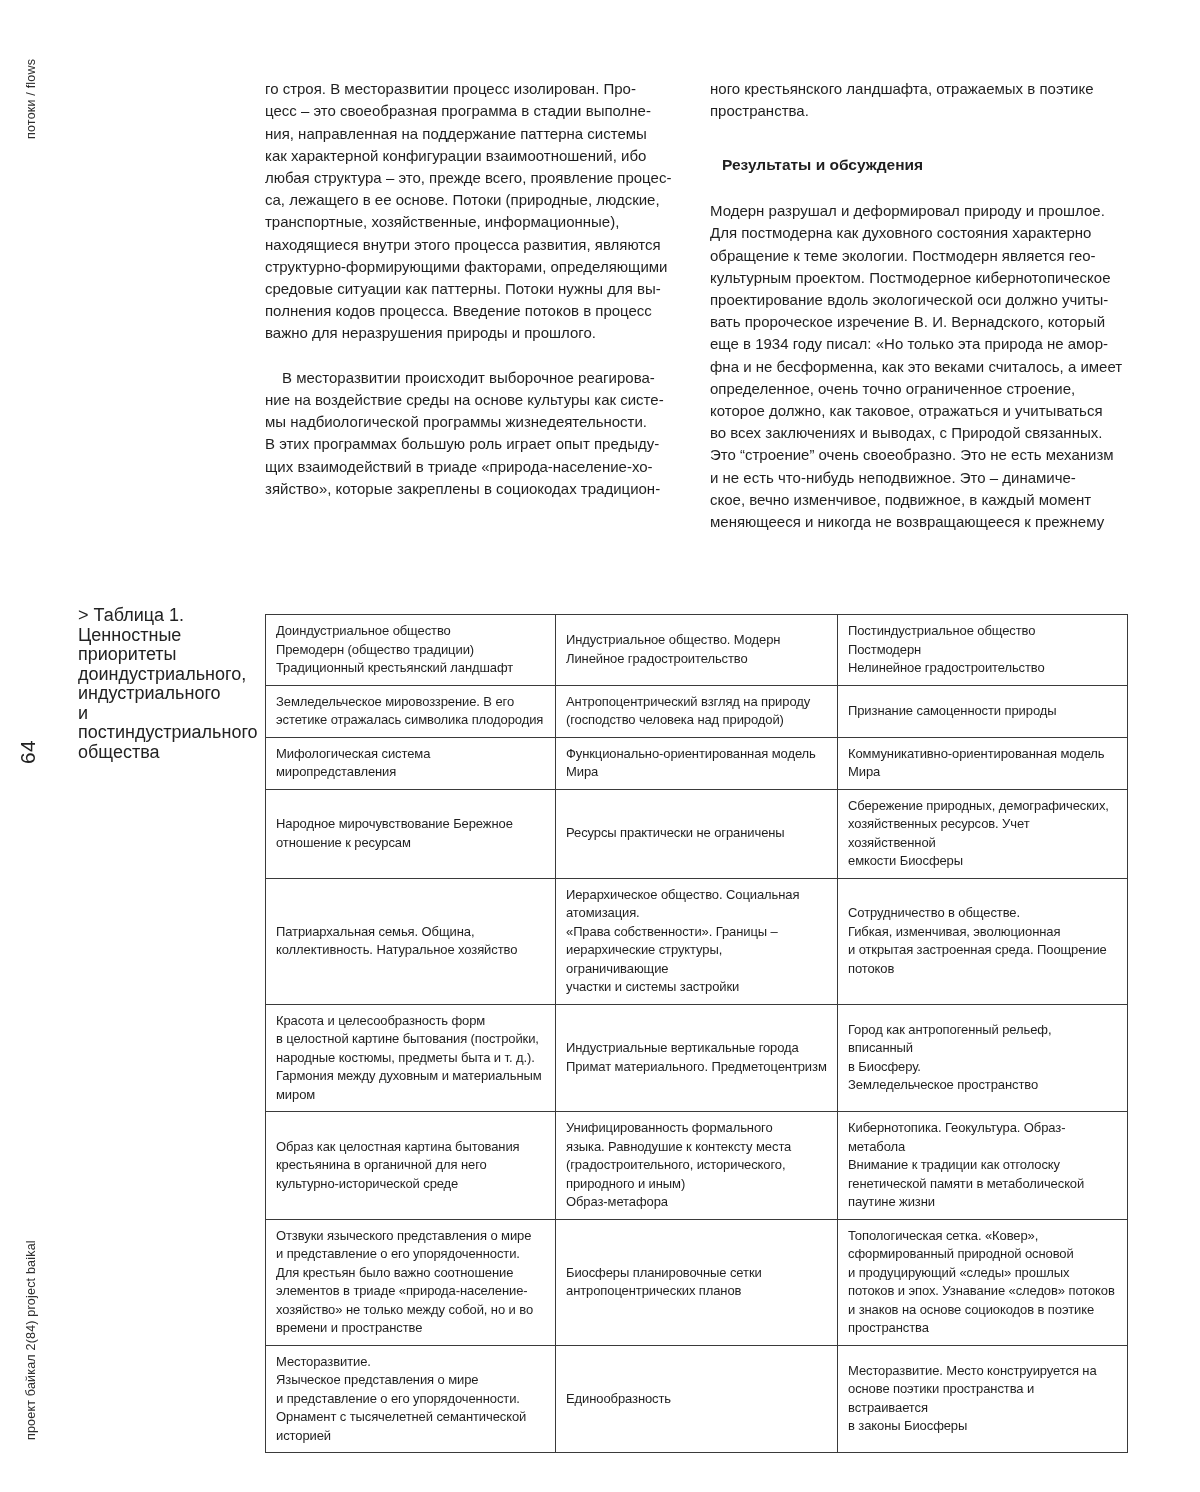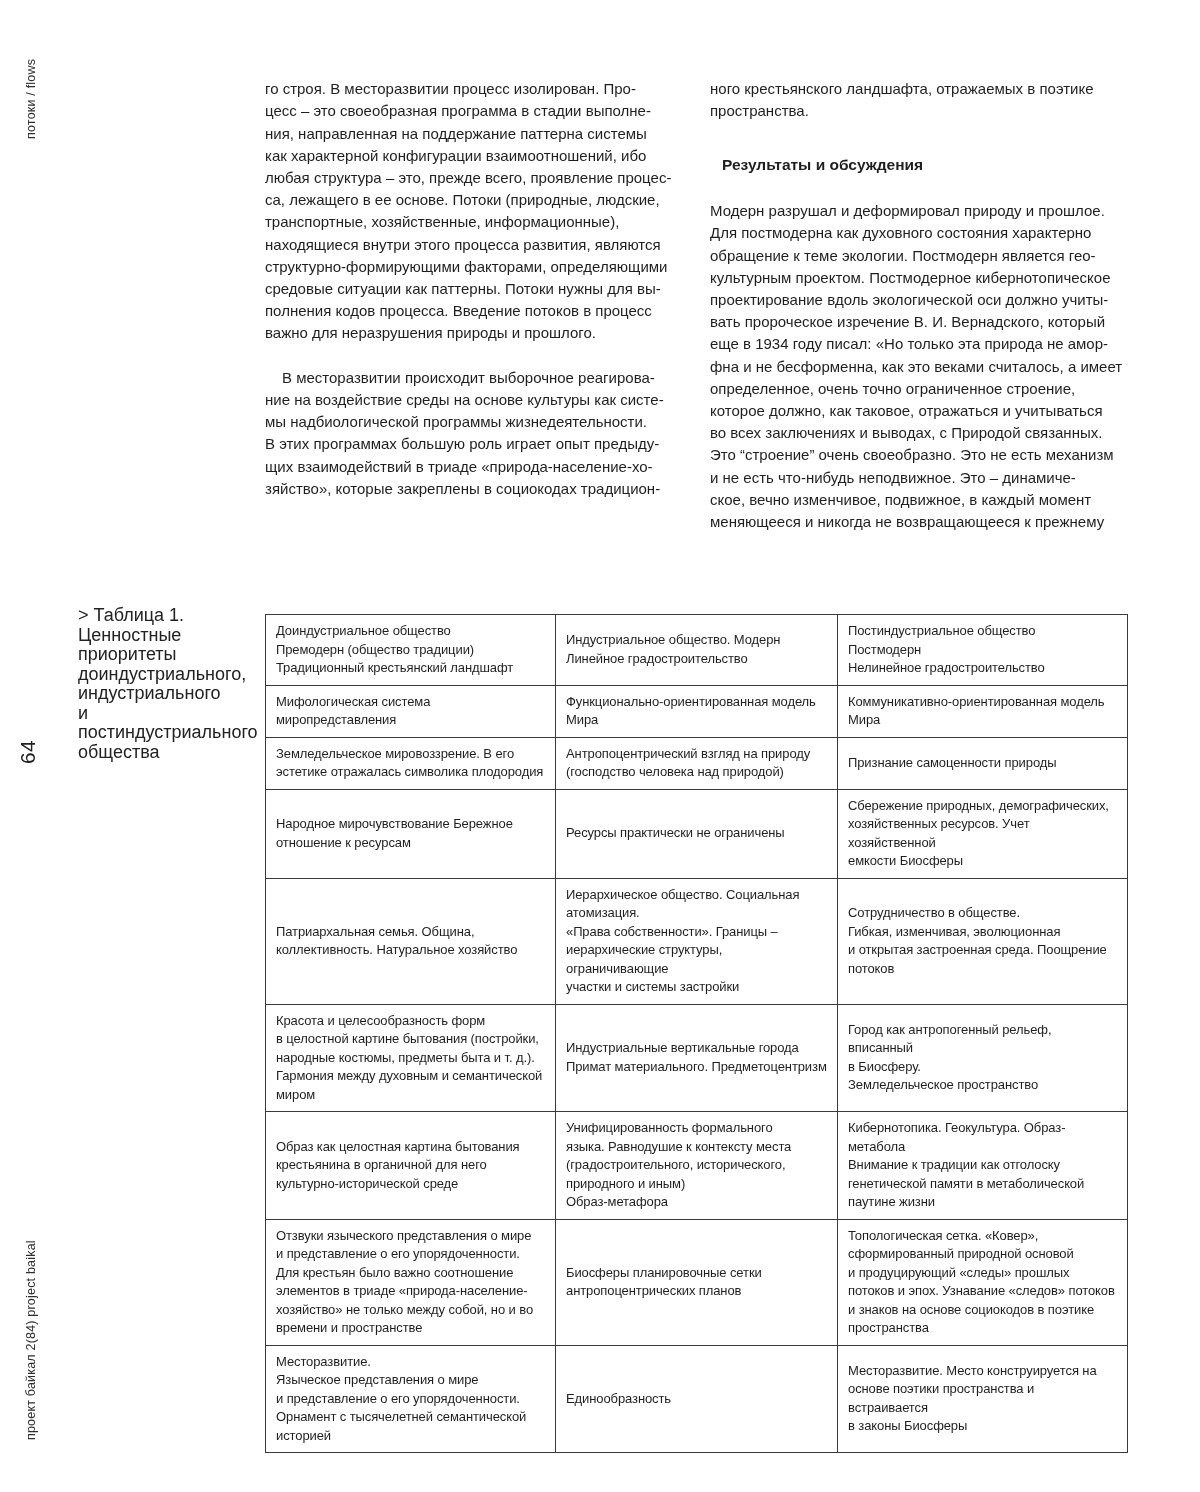--- a/index.html
+++ b/index.html
@@ -112,32 +112,32 @@
           <td>Доиндустриальное общество
 Премодерн (общество традиции)
 Традиционный крестьянский ландшафт</td>
           <td>Индустриальное общество. Модерн
 Линейное градостроительство</td>
           <td>Постиндустриальное общество
 Постмодерн
 Нелинейное градостроительство</td>
         </tr>
         <tr>
+          <td>Земледельческое мировоззрение. В его
+эстетике отражалась символика плодородия</td>
+          <td>Антропоцентрический взгляд на природу
+(господство человека над природой)</td>
+          <td>Признание самоценности природы</td>
+        </tr>
+        <tr>
           <td>Мифологическая система миропредставления</td>
           <td>Функционально-ориентированная модель
 Мира</td>
           <td>Коммуникативно-ориентированная модель
 Мира</td>
-        </tr>
-        <tr>
-          <td>Земледельческое мировоззрение. В его
-эстетике отражалась символика плодородия</td>
-          <td>Антропоцентрический взгляд на природу
-(господство человека над природой)</td>
-          <td>Признание самоценности природы</td>
         </tr>
         <tr>
           <td>Народное мирочувствование Бережное
 отношение к ресурсам</td>
           <td>Ресурсы практически не ограничены</td>
           <td>Сбережение природных, демографических,
 хозяйственных ресурсов. Учет хозяйственной
 емкости Биосферы</td>
         </tr>
         <tr>
@@ -150,21 +150,21 @@
 участки и системы застройки</td>
           <td>Сотрудничество в обществе.
 Гибкая, изменчивая, эволюционная
 и открытая застроенная среда. Поощрение
 потоков</td>
         </tr>
         <tr>
           <td>Красота и целесообразность форм
 в целостной картине бытования (постройки,
 народные костюмы, предметы быта и т. д.).
-Гармония между духовным и семантической
+Гармония между духовным и материальным
 миром</td>
           <td>Индустриальные вертикальные города
 Примат материального. Предметоцентризм</td>
           <td>Город как антропогенный рельеф, вписанный
 в Биосферу.
 Земледельческое пространство</td>
         </tr>
         <tr>
           <td>Образ как целостная картина бытования
 крестьянина в органичной для него

